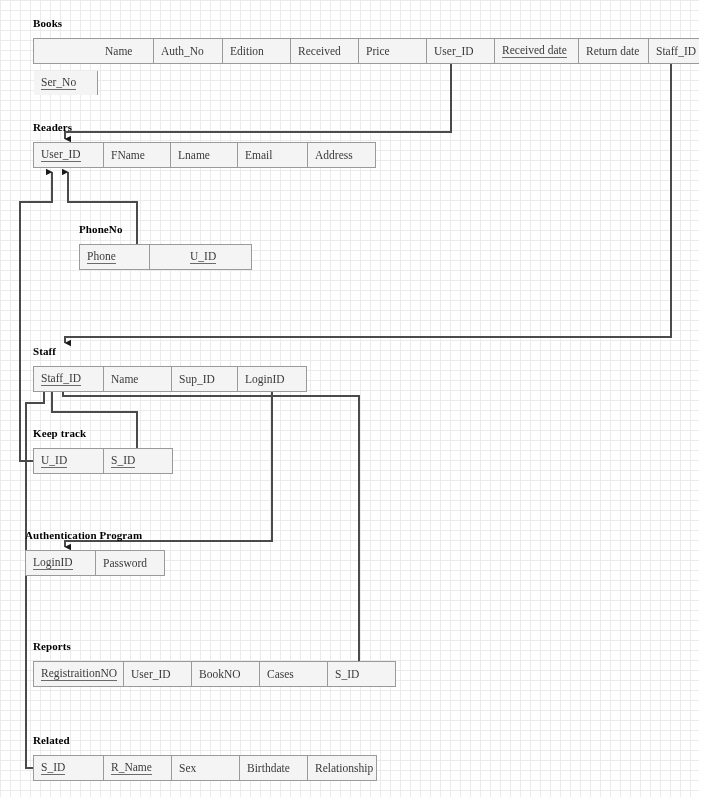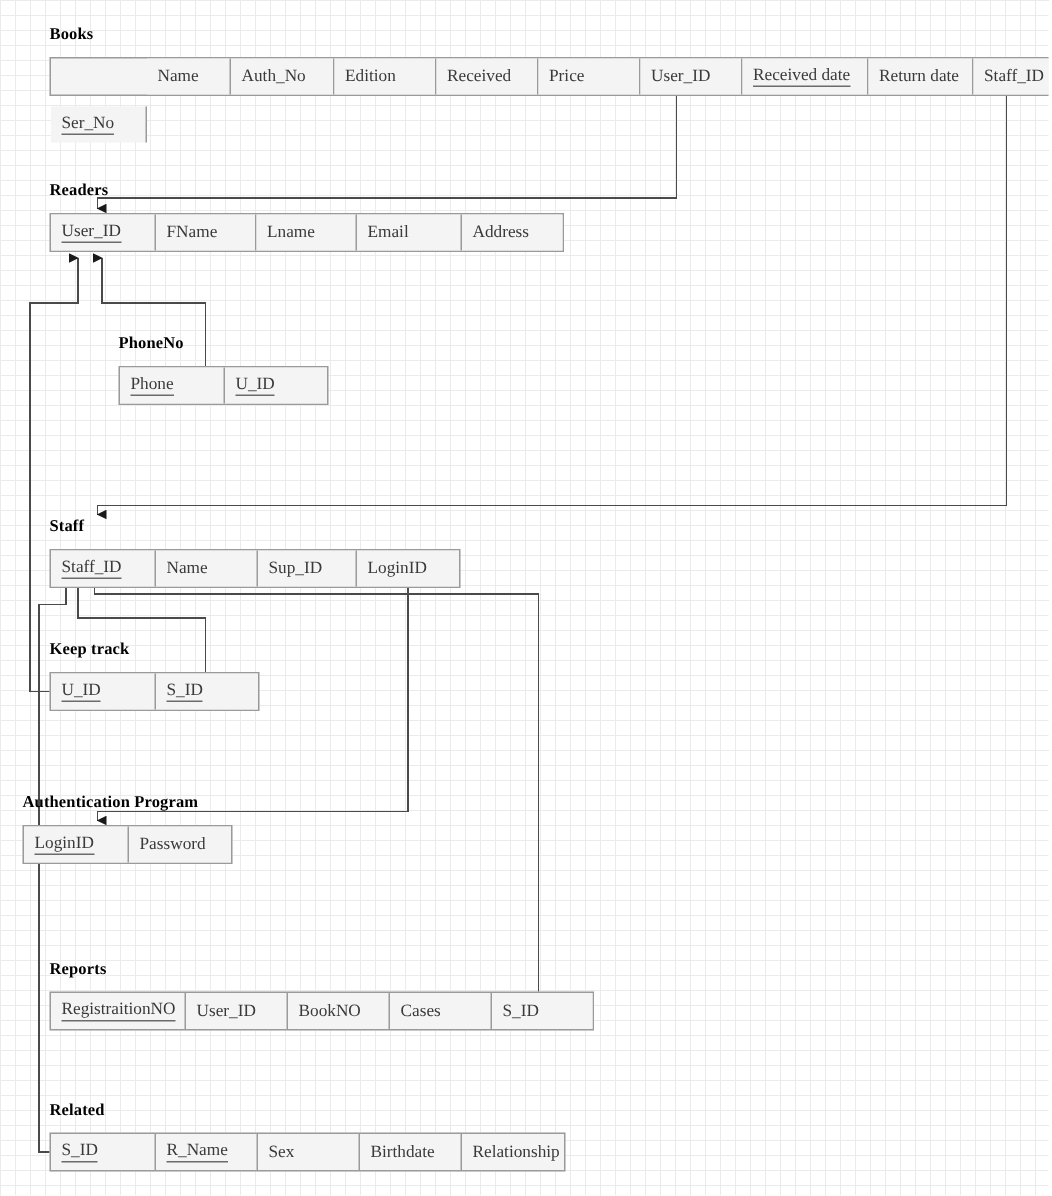--- a/index.html
+++ b/index.html
@@ -150,21 +150,21 @@
           <div class="attr" style="width: 70px;">
             <span class="lbl">Email</span>
           </div>
           <div class="attr" style="width: 67px;">
             <span class="lbl">Address</span>
           </div>
         </div>
       </div>
       <div class="entity" style="left: 31px; top: 244px; margin-left: 48px;">
         <div class="entity-title">PhoneNo</div>
-        <div class="attr-row" style="height: 26px;">
+        <div class="attr-row" style="height: 26px; gap: 33px;">
           <div class="attr pk" style="width: 70px;">
             <span class="lbl">Phone</span>
           </div>
           <div class="attr pk" style="width: 68px;">
             <span class="lbl">U_ID</span>
           </div>
         </div>
       </div>
       <div class="entity" style="left: 33px; top: 366px;">
         <div class="entity-title">Staff</div>
@@ -187,21 +187,21 @@
         <div class="entity-title">Keep track</div>
         <div class="attr-row" style="height: 26px;">
           <div class="attr pk" style="width: 70px;">
             <span class="lbl">U_ID</span>
           </div>
           <div class="attr pk" style="width: 68px;">
             <span class="lbl">S_ID</span>
           </div>
         </div>
       </div>
-      <div class="entity" style="left: 15px; top: 550px;">
+      <div class="entity" style="left: 25px; top: 550px;">
         <div class="entity-title">Authentication Program</div>
         <div class="attr-row" style="height: 26px;">
           <div class="attr pk" style="width: 70px;">
             <span class="lbl">LoginID</span>
           </div>
           <div class="attr" style="width: 68px;">
             <span class="lbl">Password</span>
           </div>
         </div>
       </div>

